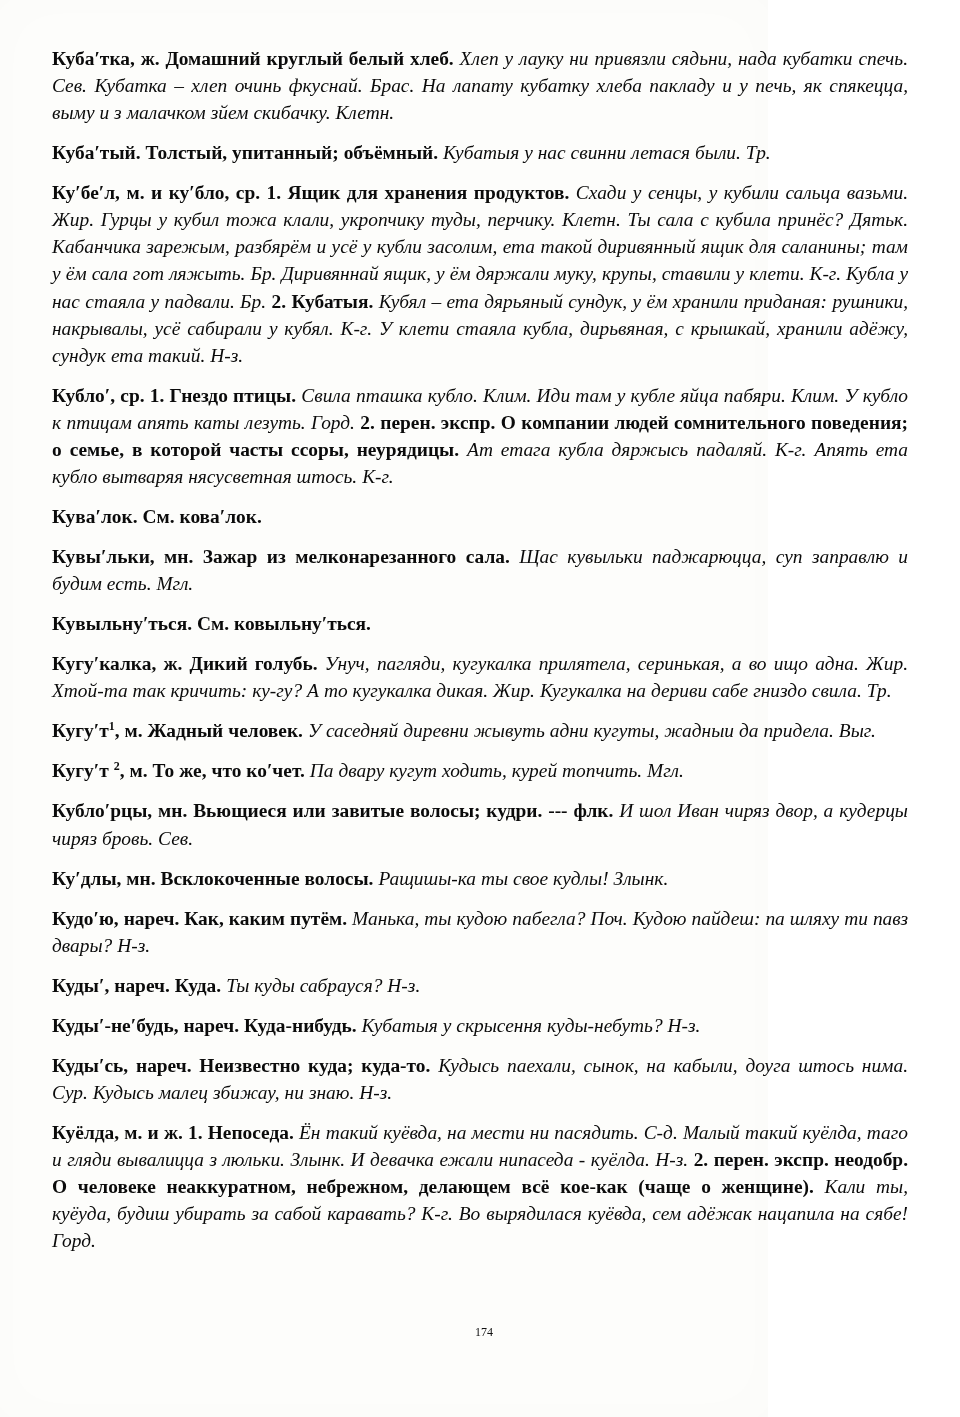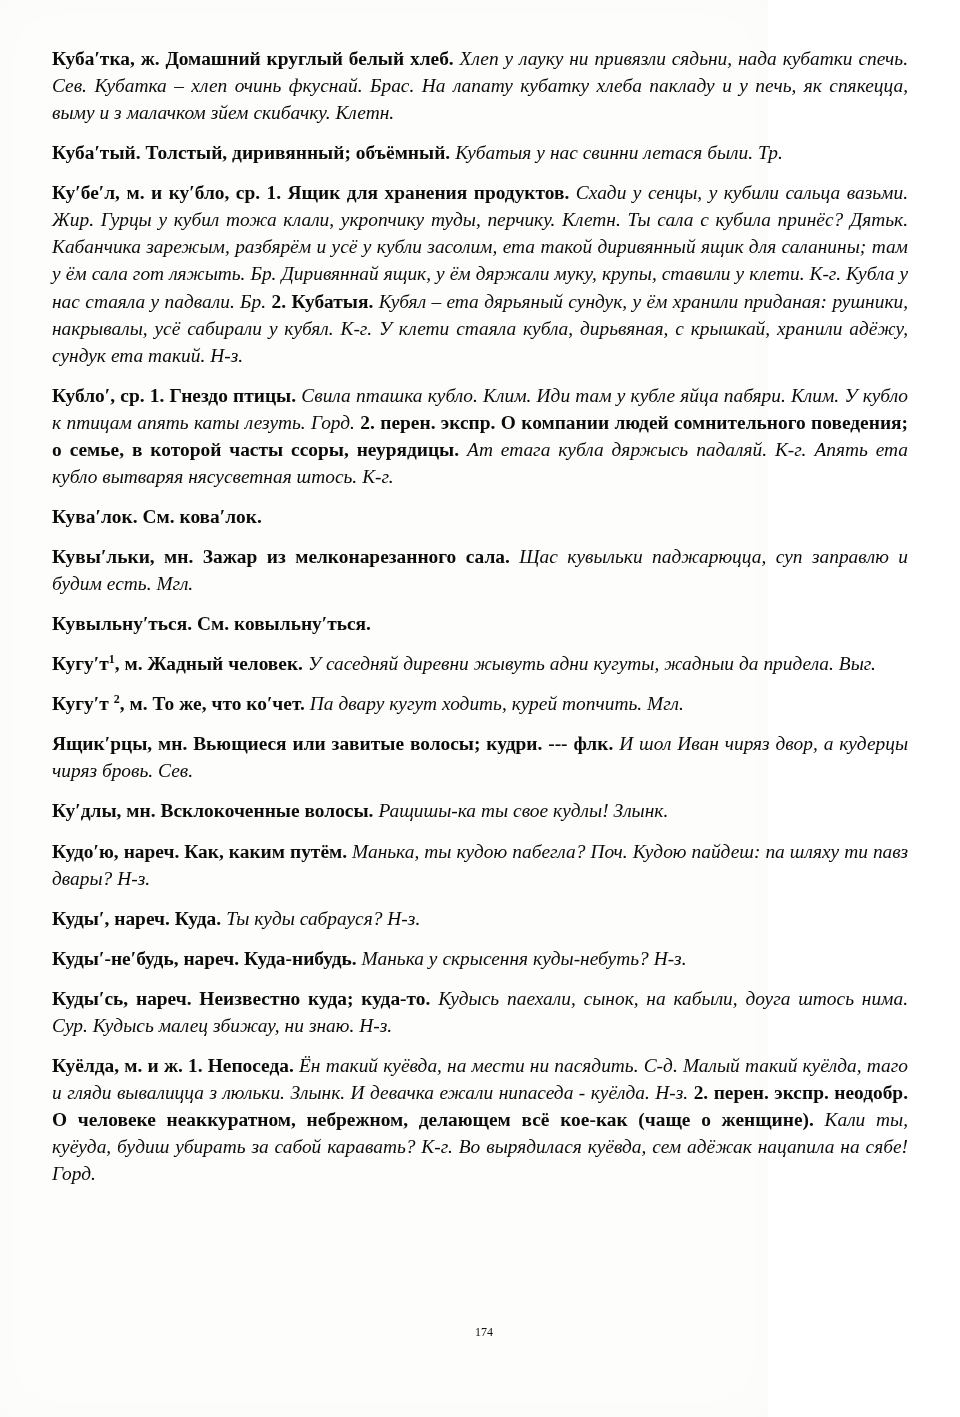--- a/index.html
+++ b/index.html
@@ -82,21 +82,21 @@
   <div class="content">
 
     <p class="entry">
       <b>Куба′тка, ж.</b>
       <b>Домашний круглый белый хлеб.</b>
       <i class="ex">Хлеп у лауку ни привязли сядьни, нада кубатки спечь. Сев. Кубатка – хлеп очинь фкуснай. Брас. На лапату кубатку хлеба пакладу и у печь, як спякецца, выму и з малачком зйем скибачку. Клетн.</i>
     </p>
 
     <p class="entry">
       <b>Куба′тый.</b>
-      <b>Толстый, диривянный; объёмный.</b>
+      <b>Толстый, упитанный; объёмный.</b>
       <i class="ex">Кубатыя у нас свинни летася были. Тр.</i>
     </p>
 
     <p class="entry">
       <b>Ку′бе′л, м. и ку′бло, ср.</b>
       <b>1.</b>
       <b>Ящик для хранения продуктов.</b>
       <i class="ex">Схади у сенцы, у кубили сальца вазьми. Жир. Гурцы у кубил тожа клали, укропчику туды, перчику. Клетн. Ты сала с кубила принёс? Дятьк. Кабанчика зарежым, разбярём и усё у кубли засолим, ета такой диривянный ящик для саланины; там у ём сала гот ляжыть. Бр. Диривяннай ящик, у ём дяржали муку, крупы, ставили у клети. К-г. Кубла у нас стаяла у падвали. Бр.</i>
       <b>2.</b>
       <b>Кубатыя.</b>
@@ -122,35 +122,40 @@
       <b>Кувы′льки, мн.</b>
       <b>Зажар из мелконарезанного сала.</b>
       <i class="ex">Щас кувыльки паджарюцца, суп заправлю и будим есть. Мгл.</i>
     </p>
 
     <p class="entry">
       <b>Кувыльну′ться.</b>
       <b>См. ковыльну′ться.</b>
     </p>
 
+    <p class="entry">
+      <b>Кугу′калка, ж.</b>
+      <b>Дикий голубь.</b>
+      <i class="ex">Унуч, пагляди, кугукалка прилятела, серинькая, а во ищо адна. Жир. Хтой-та так кричить: ку-гу? А то кугукалка дикая. Жир. Кугукалка на дериви сабе гниздо свила. Тр.</i>
+    </p>
 
     <p class="entry">
       <b><span>Кугу′т</span><sup>1</sup><span>, м.</span></b>
       <b>Жадный человек.</b>
       <i class="ex">У саседняй диревни жывуть адни кугуты, жадныи да придела. Выг.</i>
     </p>
 
     <p class="entry">
       <b><span>Кугу′т</span> <sup>2</sup><span>, м.</span></b>
       <b>То же, что ко′чет.</b>
       <i class="ex">Па двару кугут ходить, курей топчить. Мгл.</i>
     </p>
 
     <p class="entry">
-      <b>Ящик′рцы, мн.</b>
+      <b>Кубло′рцы, мн.</b>
       <b>Вьющиеся или завитые волосы; кудри. --- флк.</b>
       <i class="ex">И шол Иван чиряз двор, а кудерцы чиряз бровь. Сев.</i>
     </p>
 
     <p class="entry">
       <b>Ку′длы, мн.</b>
       <b>Всклокоченные волосы.</b>
       <i class="ex">Ращишы-ка ты свое кудлы! Злынк.</i>
     </p>
 
@@ -162,21 +167,21 @@
 
     <p class="entry">
       <b>Куды′, нареч.</b>
       <b>Куда.</b>
       <i class="ex">Ты куды сабрауся? Н-з.</i>
     </p>
 
     <p class="entry">
       <b>Куды′-не′будь, нареч.</b>
       <b>Куда-нибудь.</b>
-      <i class="ex">Манька у скрысення куды-небуть? Н-з.</i>
+      <i class="ex">Кубатыя у скрысення куды-небуть? Н-з.</i>
     </p>
 
     <p class="entry">
       <b>Куды′сь, нареч.</b>
       <b>Неизвестно куда; куда-то.</b>
       <i class="ex">Кудысь паехали, сынок, на кабыли, доуга штось нима. Сур. Кудысь малец збижау, ни знаю. Н-з.</i>
     </p>
 
     <p class="entry">
       <b>Куёлда, м. и ж.</b>

